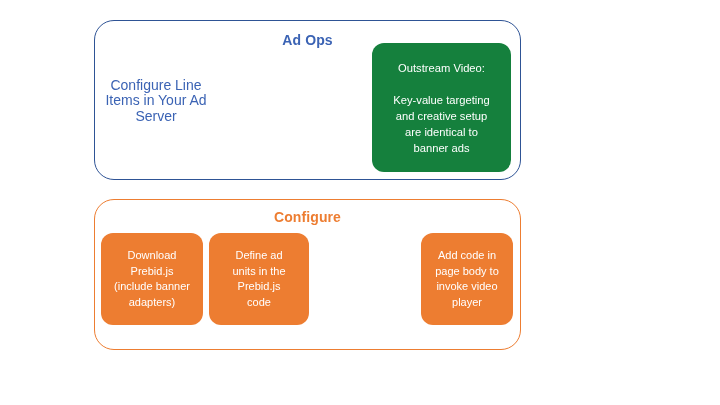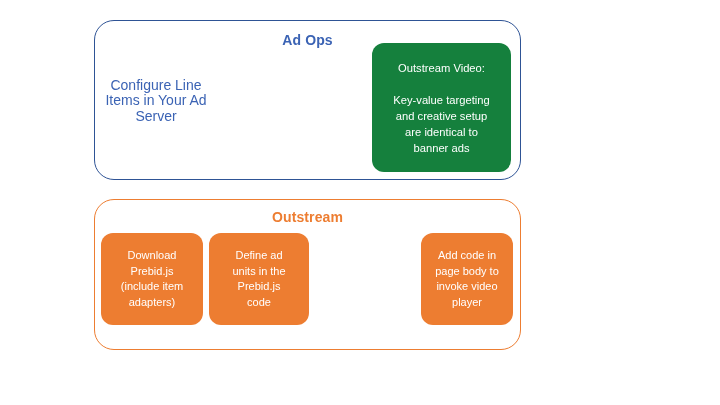--- a/index.html
+++ b/index.html
@@ -148,27 +148,27 @@
   <div class="card card-blue card-outstream">
     <span class="tx">Outstream Video:
 
 Key-value targeting
 and creative setup
 are identical to
 banner ads</span>
   </div>
 
   <div class="group group-devs">
-    <div class="group-title devs">Outstream</div>
+    <div class="group-title devs">Configure</div>
   </div>
 
   <div class="card card-orange card-dev card-dev-0">
     <span class="tx">Download
 Prebid.js
-(include item
+(include banner
 adapters)</span>
   </div>
 
   <div class="card card-orange card-dev card-dev-1">
     <span class="tx">Define ad
 units in the
 Prebid.js
 code</span>
   </div>
 

